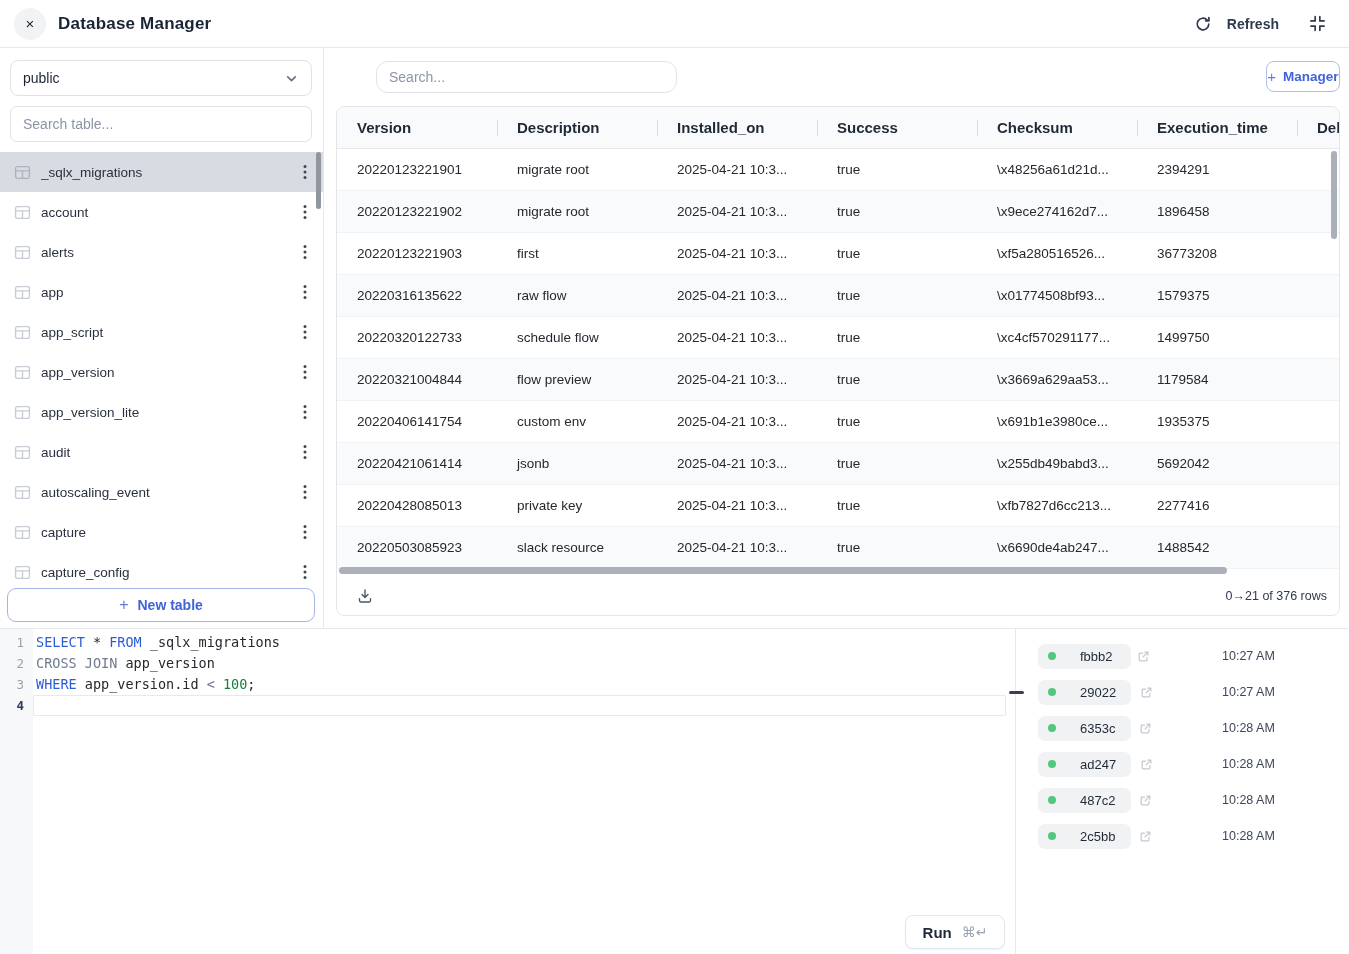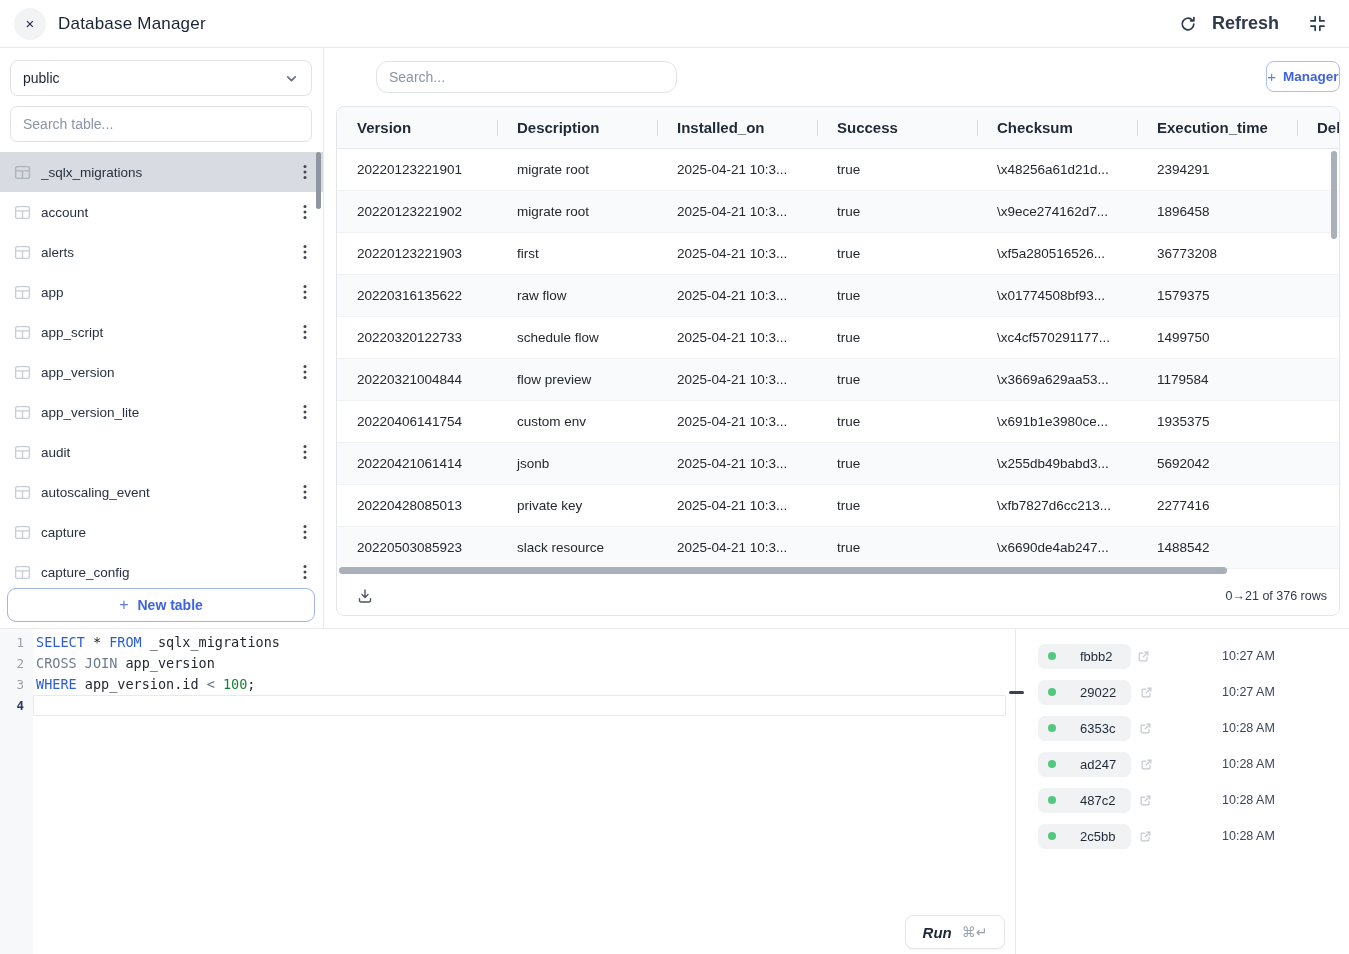--- a/index.html
+++ b/index.html
@@ -10,23 +10,23 @@
     font-size:14px;
   }
   svg { display:block; }
 
   
   .topbar { position:absolute; left:0; top:0; width:1349px; height:48px; background:#fff;
             border-bottom:1px solid #e7e9ed; display:flex; align-items:center; z-index:5; }
   .close-btn { width:32px; height:32px; border-radius:50%; background:#f1f3f5; border:none;
                margin-left:14px; font-size:15px; color:#1c2433; display:flex; align-items:center;
                justify-content:center; cursor:pointer; line-height:1; }
-  .app-title { font-size:17px; font-weight:normal; color:#1b2434; margin-left:12px; letter-spacing:.2px; }
+  .app-title { font-size:17px; font-weight:bold; color:#1b2434; margin-left:12px; letter-spacing:.2px; }
   .topbar-right { margin-left:auto; display:flex; align-items:center; gap:30px; margin-right:23px; }
-  .refresh-btn { display:flex; align-items:center; gap:16px; font-size:18px; font-weight:bold;
+  .refresh-btn { display:flex; align-items:center; gap:16px; font-size:14px; font-weight:bold;
                  color:#2f3a4d; background:none; border:none; cursor:pointer; }
   .collapse-btn { background:none; border:none; color:#2f3a4d; cursor:pointer; }
 
   
   .sidebar { position:absolute; left:0; top:48px; width:324px; height:580px; background:#fff;
              border-right:1px solid #e7e9ed; }
   .schema-select { position:absolute; left:10px; top:12px; width:302px; height:36px;
                    border:1px solid #dfe3e8; border-radius:8px; background:#fff; display:flex;
                    align-items:center; padding:0 12px; font-size:14px; color:#1c2433; cursor:pointer;gap:40px; }
   .schema-select .chev { margin-left:auto; color:#6b7280; }
@@ -104,21 +104,21 @@
   .tk-kw  { color:#2b5dd7; }
   .tk-kw2 { color:#6e7b8e; }
   .tk-id  { color:#24292f; }
   .tk-op  { color:#5b6b82; }
   .tk-num { color:#188038; }
   .divider-handle { position:absolute; left:1009px; top:62px; width:15px; height:3px;
                     background:#3a4150; border-radius:2px; cursor:col-resize; }
   .run-btn { position:absolute; right:10px; bottom:6px; width:100px; height:34px; background:#fff;
              border:1px solid #e3e6ea; border-radius:8px; box-shadow:0 1px 2px rgba(16,24,40,.05);
              display:flex; align-items:center; justify-content:center; gap:10px; cursor:pointer;
-             font-family:inherit;font-style:italic; }
+             font-family:inherit; }
   .run-label { font-size:15px; font-weight:bold; color:#1f2937; }
   .run-shortcut { font-size:14px; color:#9aa3b0; font-family:"DejaVu Sans",sans-serif; }
 
   .history { position:absolute; left:1016px; top:0; width:333px; height:326px; }
   .history-list { position:absolute; left:0; top:9px; width:100%; }
   .hist-item { height:36px; display:flex; align-items:center; position:relative; }
   .hist-pill { position:absolute; left:22px; width:93px; height:25px; background:#f1f2f4;
                border-radius:7px; display:flex; align-items:center; padding:0 9px 0 10px; gap:24px;
                cursor:pointer; }
   .status-dot { width:8px; height:8px; border-radius:50%; background:#52c77e; flex:0 0 auto; }

